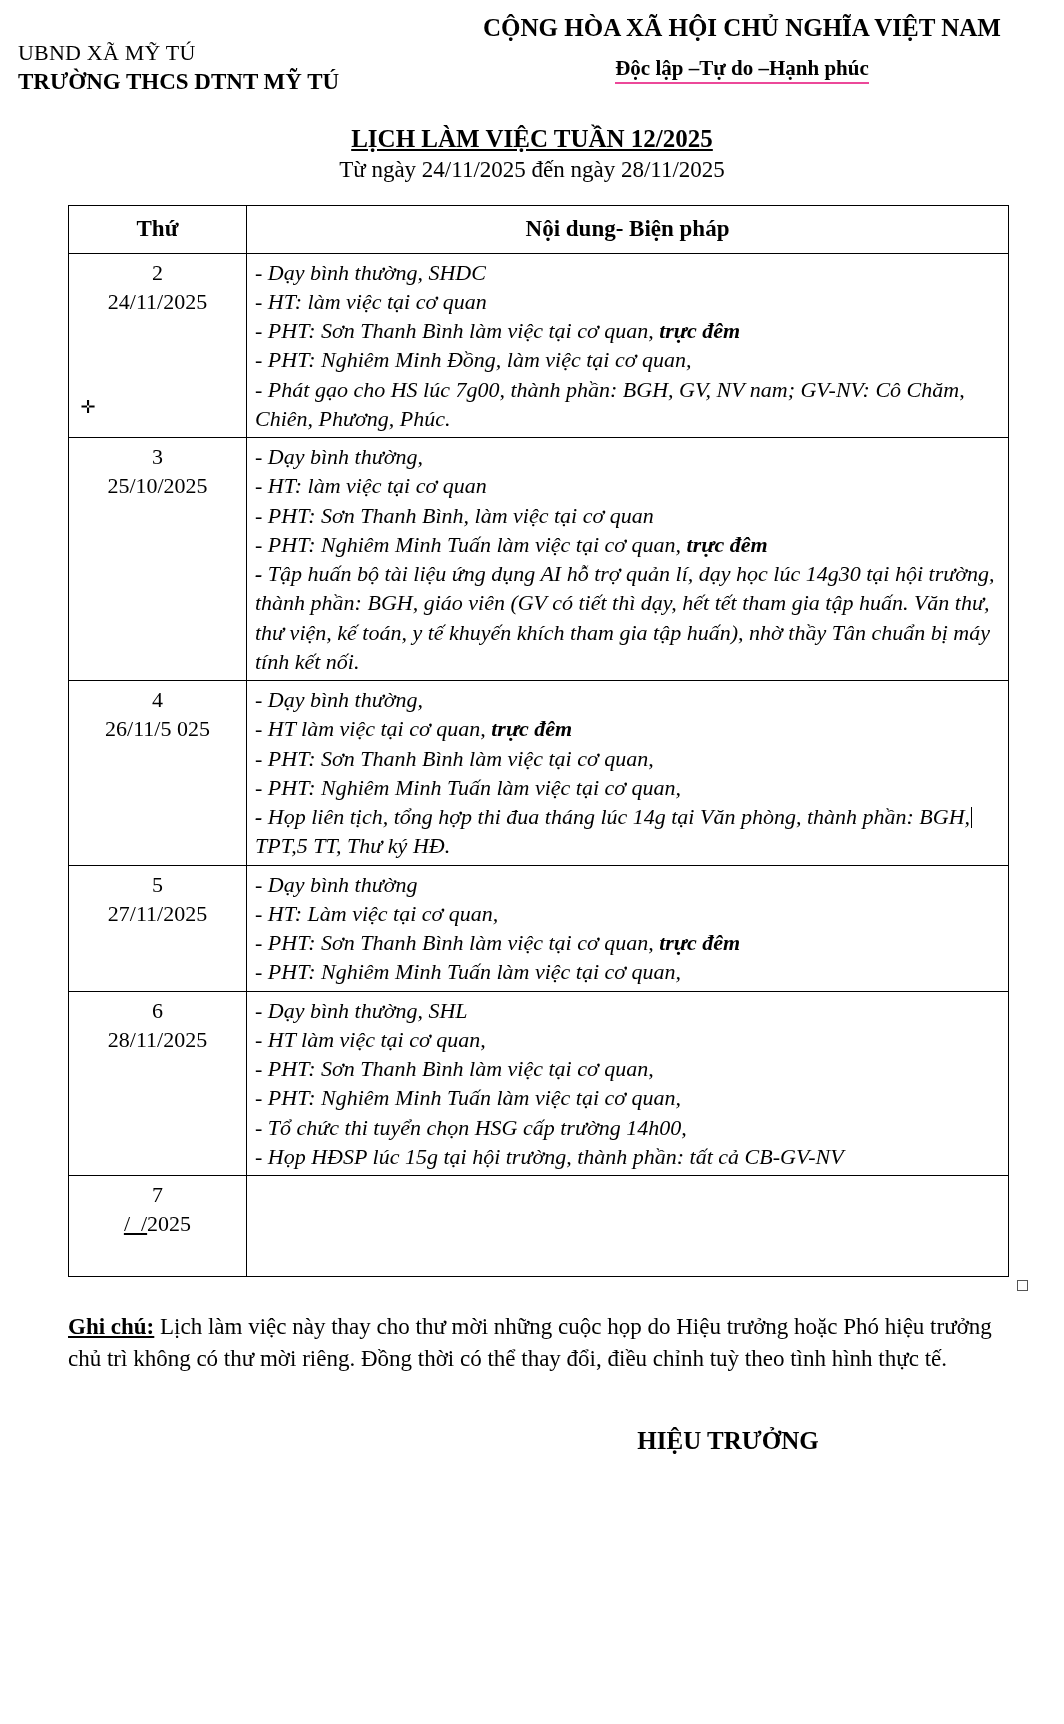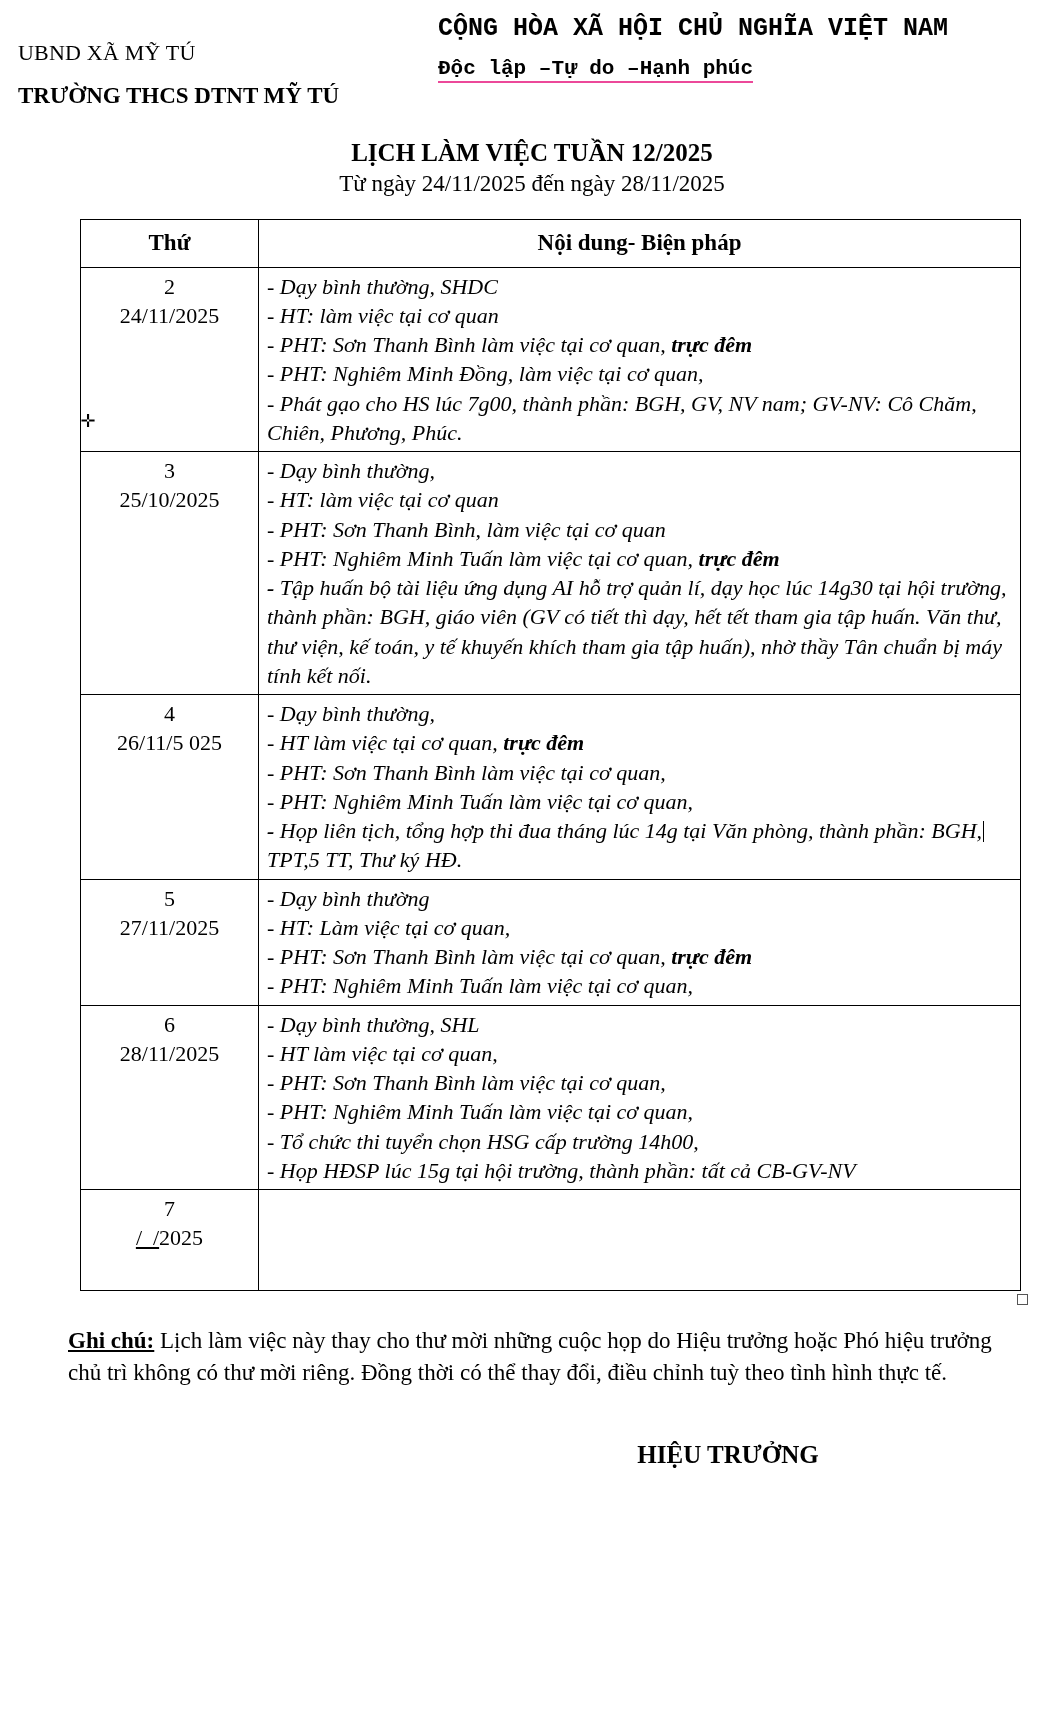--- a/index.html
+++ b/index.html
@@ -30,31 +30,31 @@
     align-items: flex-start;
     padding: 10px 18px 0 18px;
     box-sizing: border-box;
   }
   .header-left {
     width: 420px;
     padding-top: 30px;
   }
   .header-right {
     flex: 1;
+    text-align: center;
     padding-top: 4px;
-    font-family: Liberation Mono, monospace;
   }
   .org-line1 {
     font-size: 22px;
     letter-spacing: .2px;
   }
   .org-line2 {
     font-size: 23px;
     font-weight: bold;
-    margin-top: 17px;
+    margin-top: 3px;
   }
   .nation-line1 {
     font-size: 25px;
     font-weight: bold;
   }
   .nation-line2 {
     font-size: 21px;
     font-weight: bold;
     margin-top: 14px;
     display: inline-block;
@@ -63,36 +63,36 @@
   }
 
   
   .title-block {
     text-align: center;
     margin-top: 30px;
   }
   .title-main {
     font-size: 25px;
     font-weight: bold;
+    text-decoration: underline;
   }
   .title-sub {
     font-size: 23px;
     margin-top: 4px;
   }
 
   
   .table-wrap {
     margin: 22px 22px 0 68px;
     position: relative;
   }
   table.schedule {
     border-collapse: collapse;
     width: 940px;
     table-layout: fixed;
-    margin-left: 12px;
   }
   table.schedule th,
   table.schedule td {
     border: 1px solid #000;
     vertical-align: top;
     padding: 4px 8px;
     font-size: 22px;
     line-height: 1.33;
   }
   table.schedule th {

